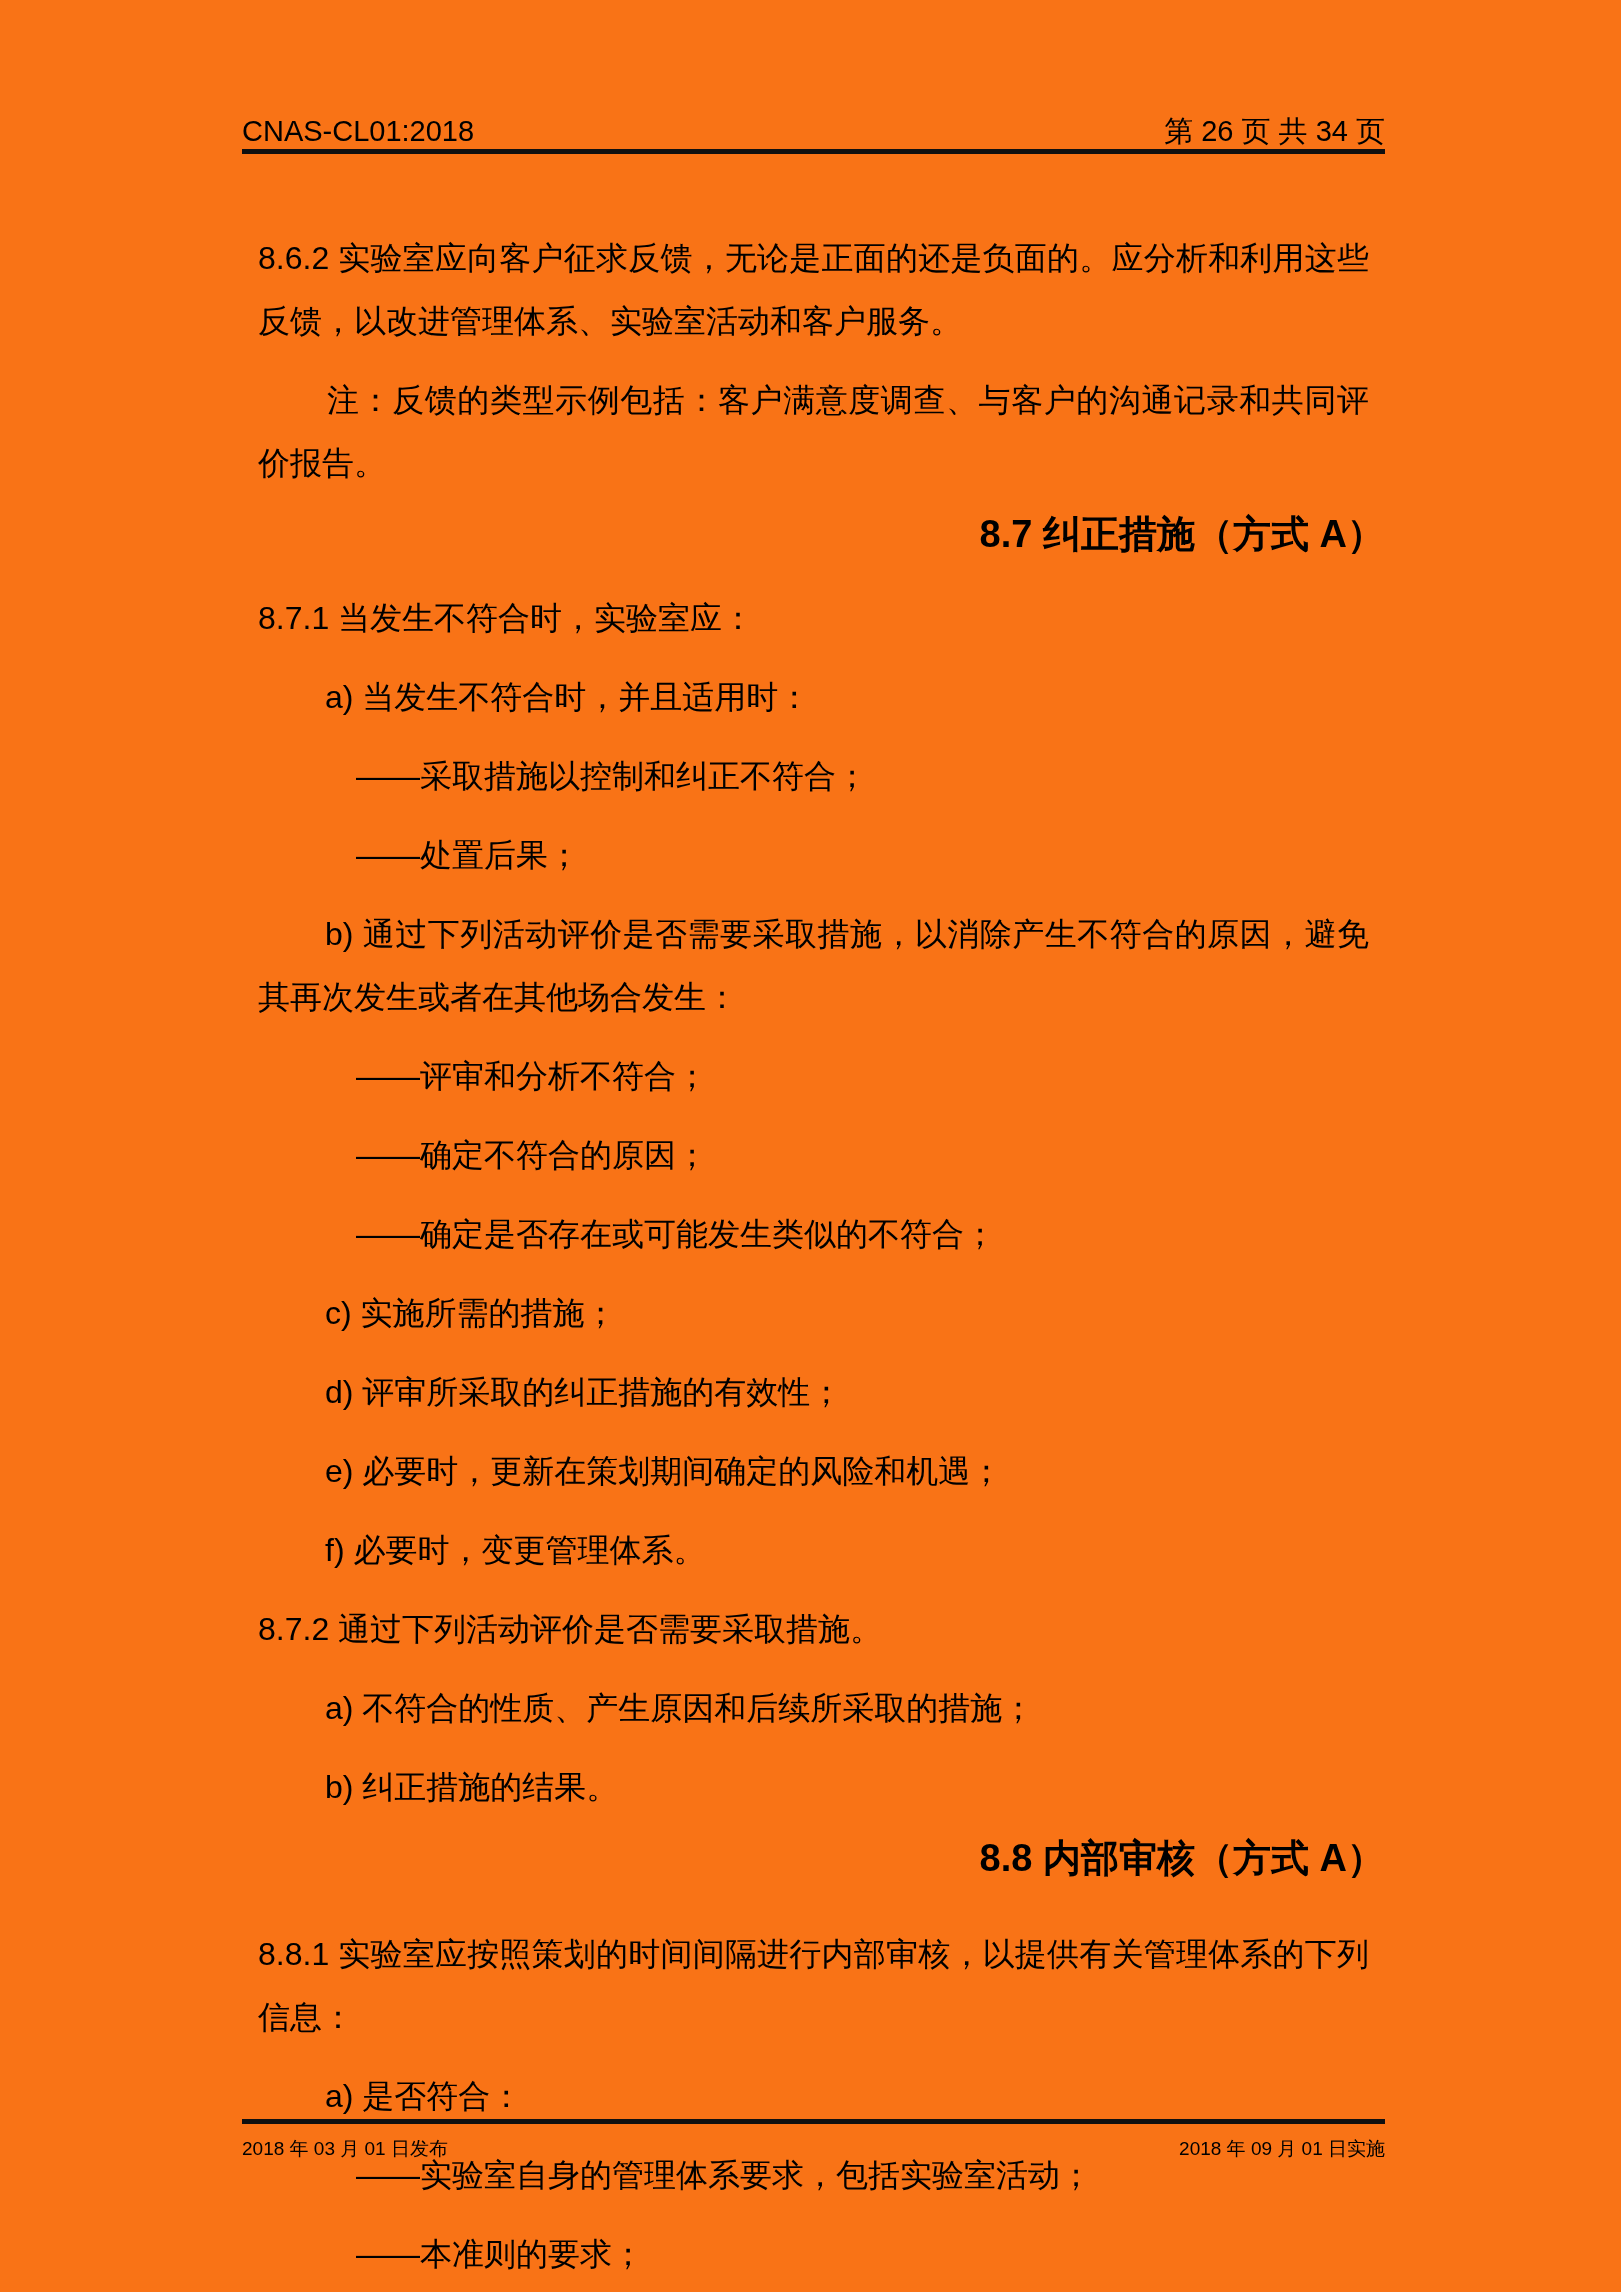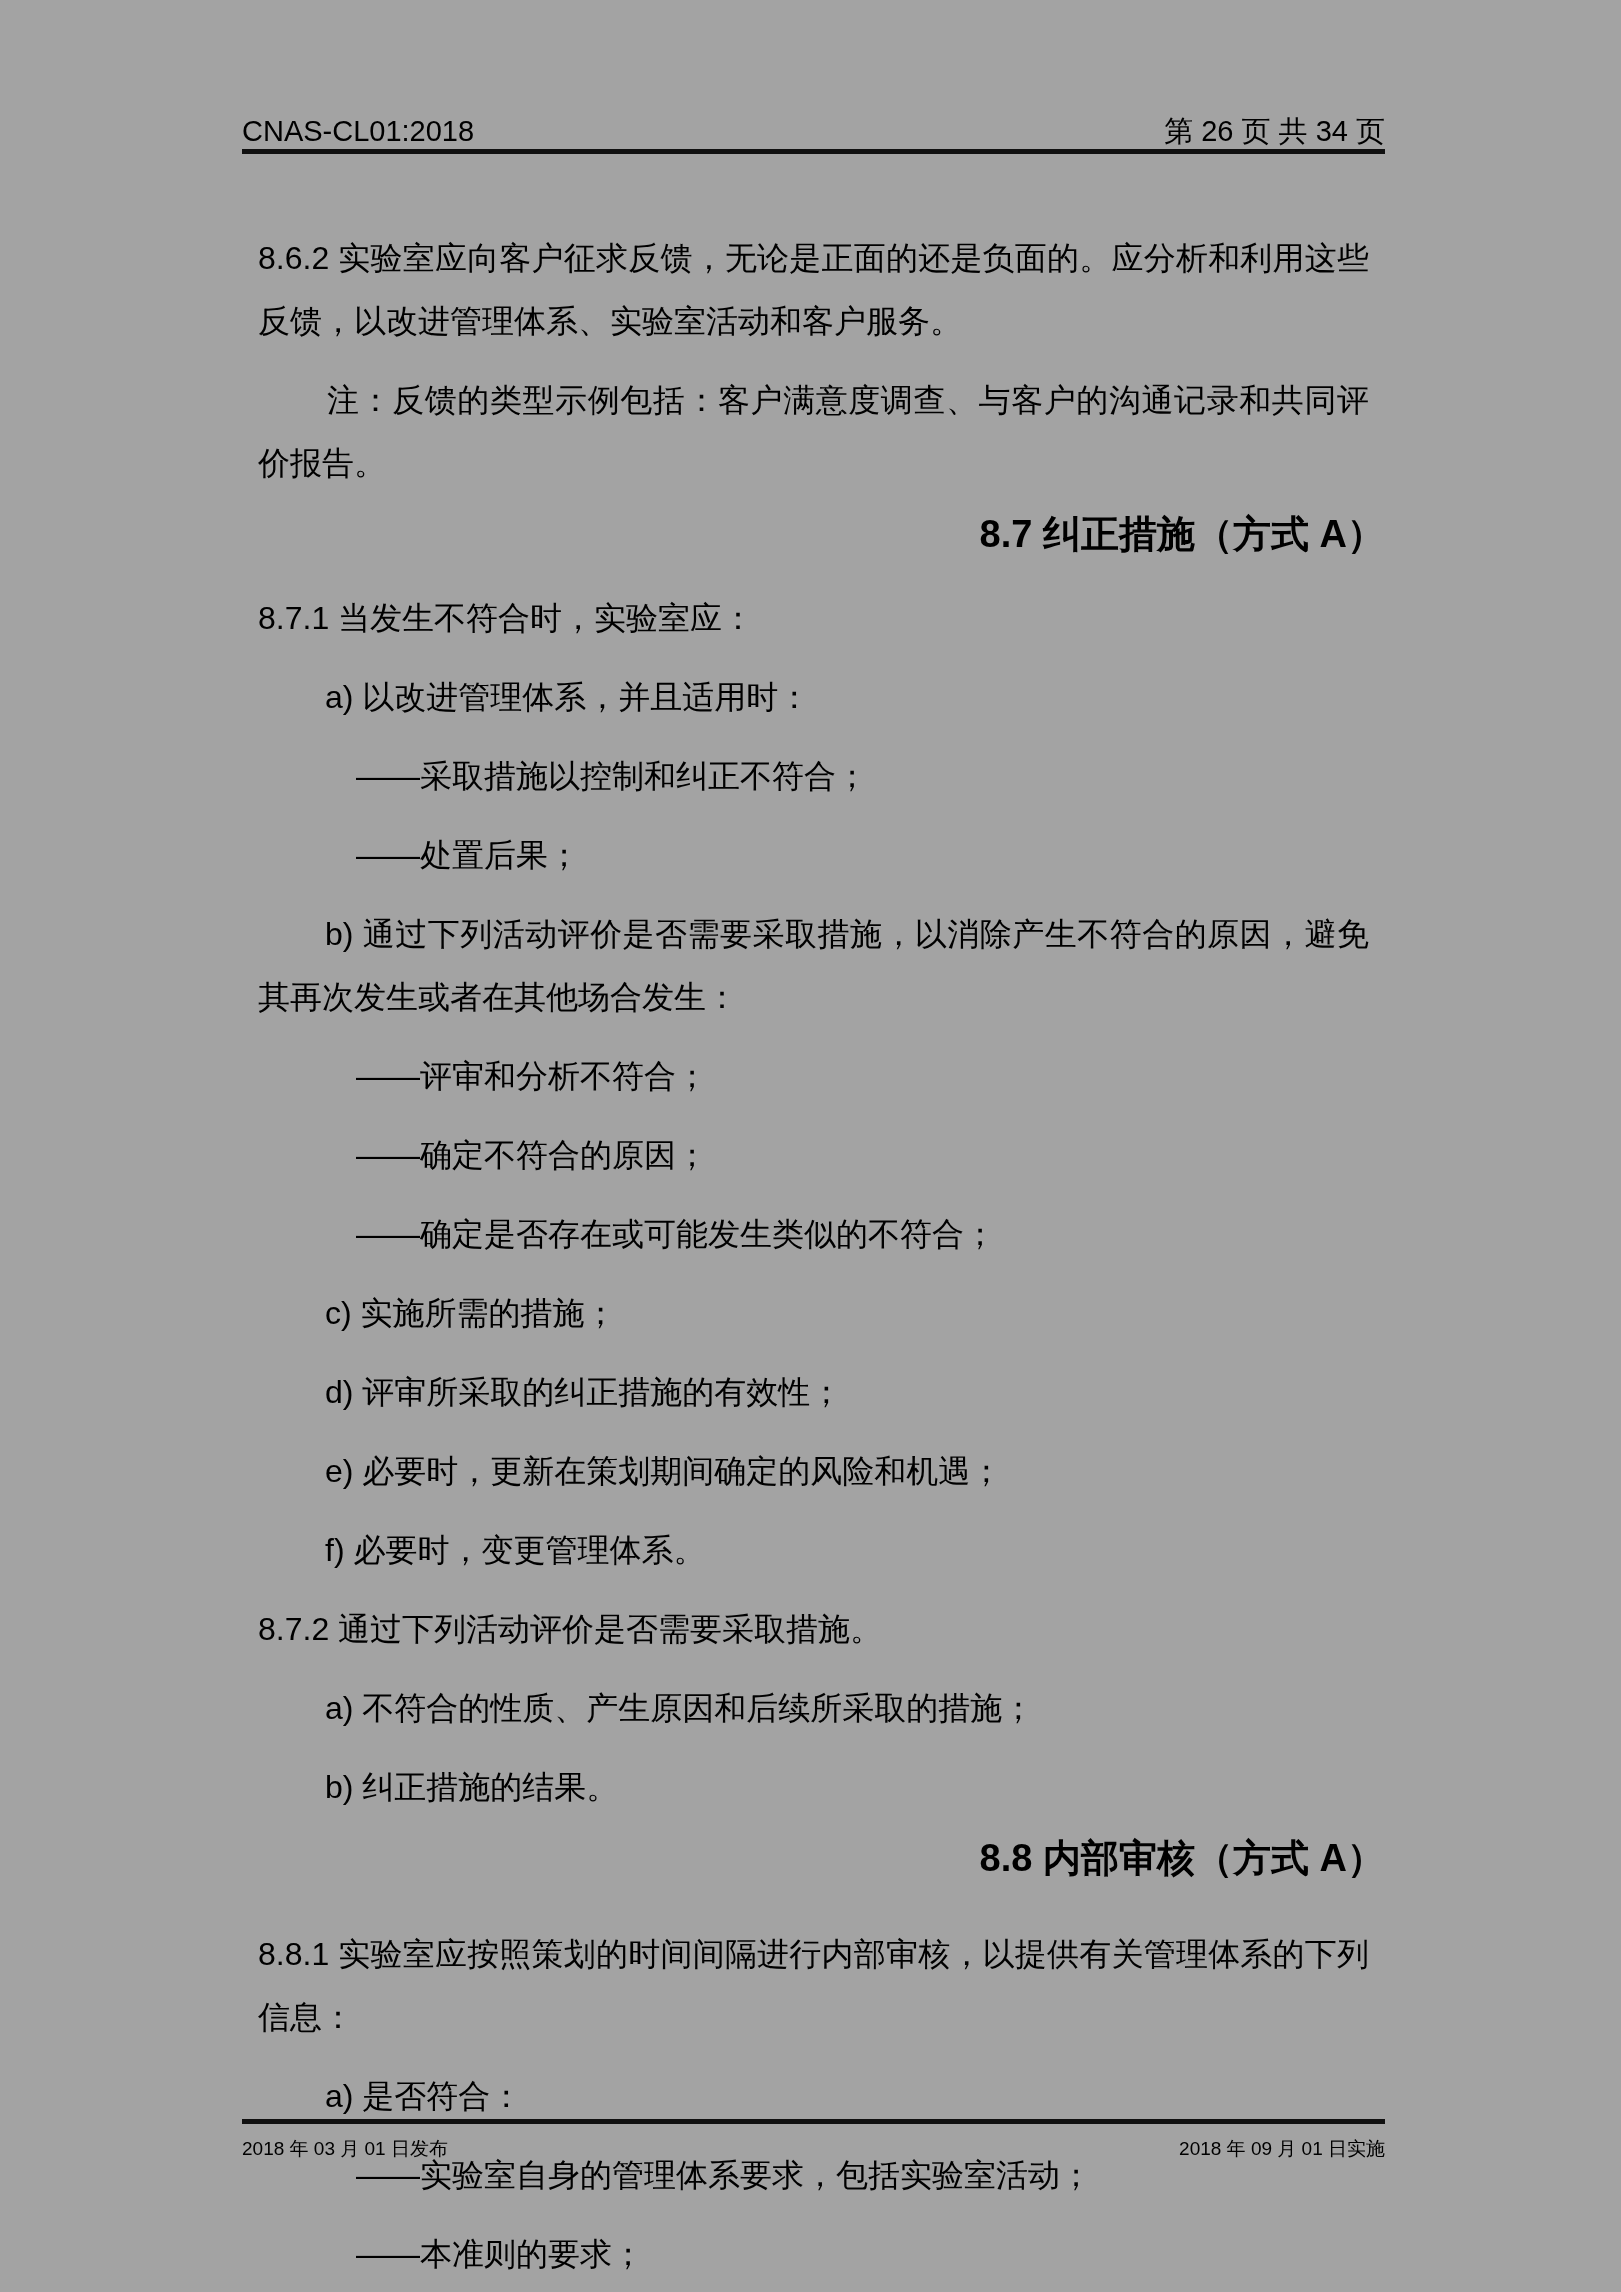--- a/index.html
+++ b/index.html
@@ -4,21 +4,21 @@
 <style>
   html, body {
     margin: 0;
     padding: 0;
     background: #e8e8e8;
   }
   .page {
     position: relative;
     width: 1621px;
     height: 2293px;
-    background: #a3a3a3;
+    background: #f97316;
     font-family: "Liberation Sans", sans-serif;
     color: #000000;
     overflow: hidden;
   }
   .page-header {
     position: absolute;
     top: 116px;
     left: 242px;
     width: 1143px;
     display: flex;
@@ -79,21 +79,21 @@
     <span>CNAS-CL01:2018</span>
     <span>第 26 页 共 34 页</span>
   </div>
   <div class="rule header-rule"></div>
 
   <div class="doc-body">
     <p class="para">8.6.2 实验室应向客户征求反馈，无论是正面的还是负面的。应分析和利用这些反馈，以改进管理体系、实验室活动和客户服务。</p>
     <p class="note">注：反馈的类型示例包括：客户满意度调查、与客户的沟通记录和共同评价报告。</p>
     <p class="h2 first">8.7 纠正措施（方式 A）</p>
     <p class="para">8.7.1 当发生不符合时，实验室应：</p>
-    <p class="item">a) 以改进管理体系，并且适用时：</p>
+    <p class="item">a) 当发生不符合时，并且适用时：</p>
     <p class="dash">——采取措施以控制和纠正不符合；</p>
     <p class="dash">——处置后果；</p>
     <p class="item">b) 通过下列活动评价是否需要采取措施，以消除产生不符合的原因，避免其再次发生或者在其他场合发生：</p>
     <p class="dash">——评审和分析不符合；</p>
     <p class="dash">——确定不符合的原因；</p>
     <p class="dash">——确定是否存在或可能发生类似的不符合；</p>
     <p class="item">c) 实施所需的措施；</p>
     <p class="item">d) 评审所采取的纠正措施的有效性；</p>
     <p class="item">e) 必要时，更新在策划期间确定的风险和机遇；</p>
     <p class="item">f) 必要时，变更管理体系。</p>

